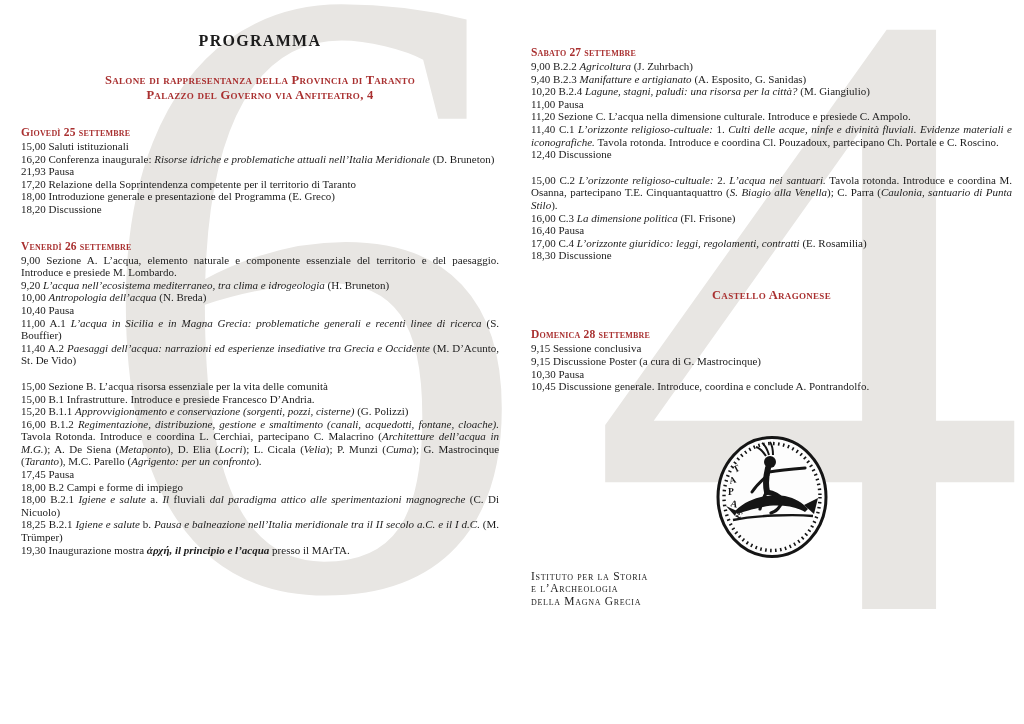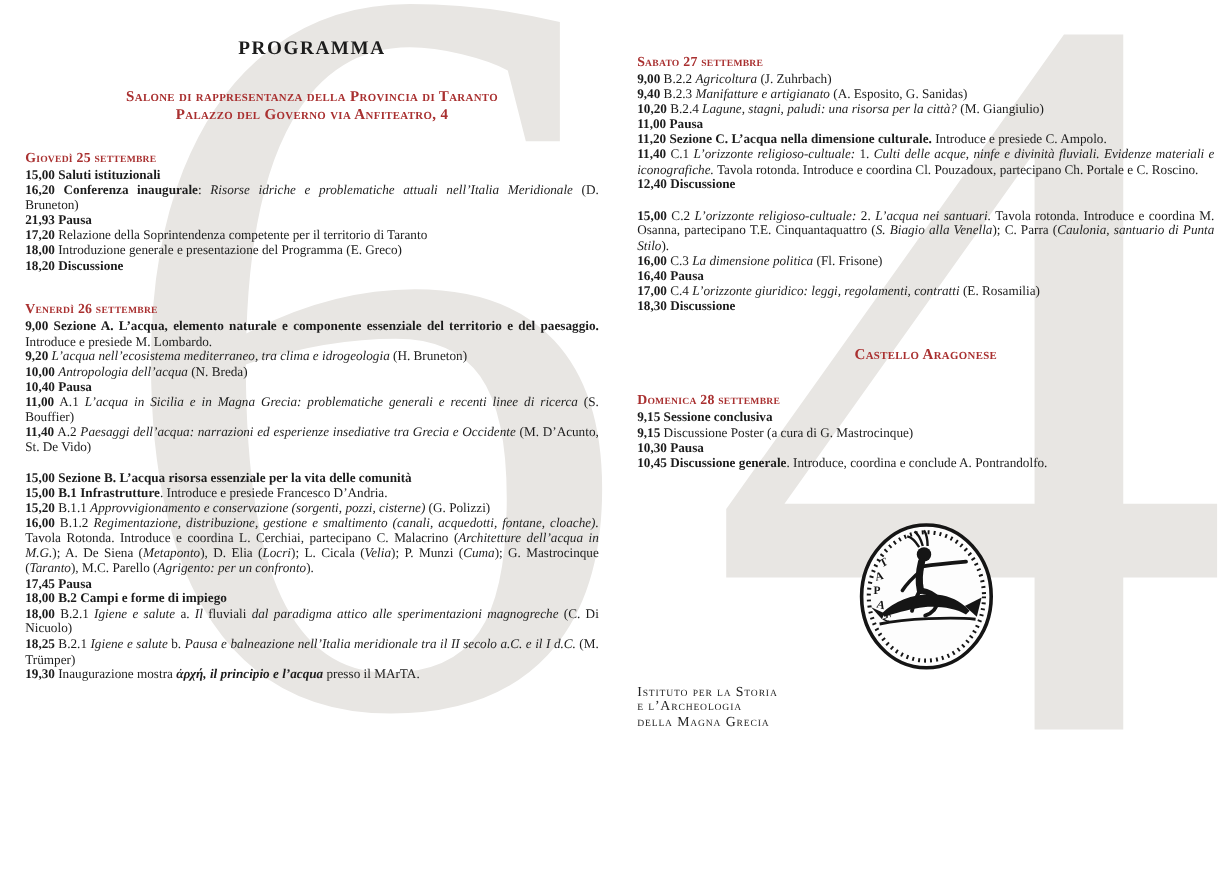--- a/index.html
+++ b/index.html
@@ -36,21 +36,21 @@
   .col-right .day:first-of-type{margin-top:0;}
   .col-right .venue-header + .day{margin-top:0;}
   .day-title{
     margin:0 0 1px 0;
     color:var(--accent,#a93030);font-weight:bold;
     font-variant:small-caps;font-size:11.5px;line-height:13px;
     letter-spacing:0.2px;
   }
   .entry{margin:0;font-size:11px;line-height:12.6px;text-align:justify;}
   .entry.gap{margin-top:13px;}
-  .s-b{font-weight:bold;}
+  .s-b{font-weight:normal;}
   .s-i{font-style:italic;}
   .s-bi{font-weight:bold;font-style:italic;}
   .logo{margin-top:42px;text-align:center;}
   .logo svg{display:inline-block;}
   .institute{
     margin-top:7px;text-align:left;color:#222;
     font-variant:small-caps;font-size:11.5px;line-height:12.5px;
     letter-spacing:0.7px;
   }
 </style>

